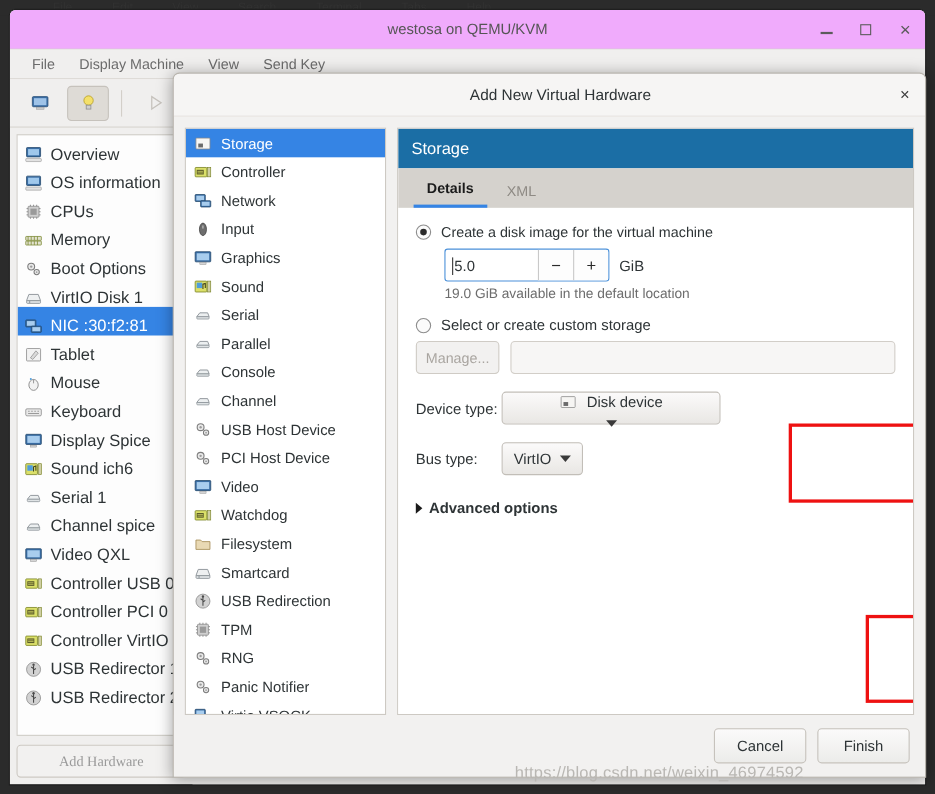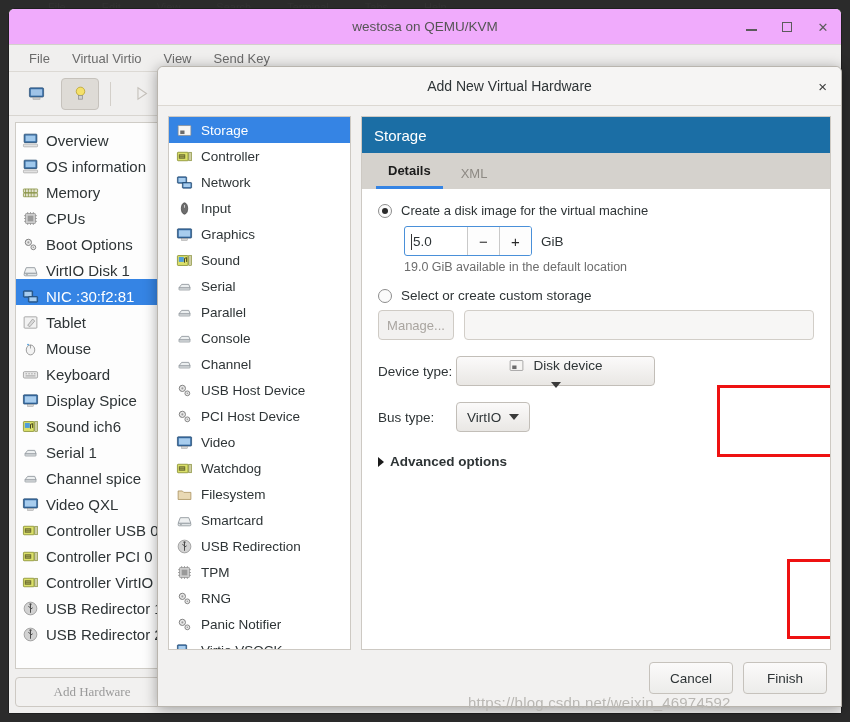--- a/index.html
+++ b/index.html
@@ -106,21 +106,21 @@
   .tab.active { color:#1b1b1b; font-weight:bold; border-bottom:3px solid #3584e4; }
   .panel-content { flex:1; background:#fff; padding:14px 16px; position:relative; }
 
   .radio-line { display:flex; align-items:center; gap:9px; font-size:13px; margin-bottom:8px; }
   .radio { width:14px; height:14px; border-radius:50%; border:1.5px solid #8d8d8d; background:#fbfbfb;
     display:flex; align-items:center; justify-content:center; flex:none;}
   .radio .dot { width:6px; height:6px; border-radius:50%; background:#2a2a2a; }
 
   .spin-row { display:flex; align-items:center; gap:9px; margin:0 0 4px 26px; }
   .spin {
-    display:flex; align-items:stretch; height:30px; width:128px;
+    display:flex; align-items:stretch; height:30px; width:150px;
     border:1.7px solid #4a90d9; border-radius:3px; background:#fff; overflow:hidden;
   }
   .spin .val { flex:1; display:flex; align-items:center; padding-left:8px; font-size:13.5px; position:relative;}
   .spin .val::before{ content:""; position:absolute; left:6px; top:7px; width:1px; height:16px; background:#333;}
   .spin .sbtn { width:32px; display:flex; align-items:center; justify-content:center;
     border-left:1px solid #c9c9c9; font-size:15px; color:#2a2a2a; background:#fdfdfd;}
   .unit { font-size:13.5px; }
   .avail { margin-left:26px; font-size:12.5px; color:#6d6d6d; }
 
   .custom-row { display:flex; align-items:center; gap:9px; font-size:13.5px; margin:14px 0 7px 0; }
@@ -187,21 +187,21 @@
         </div>
       <div class="wb">
           <i class="maxi"></i>
         </div>
       <div class="wb">✕</div>
     </div>
   </div>
 
   <div class="vm-menubar">
     <div class="mi">File</div>
-    <div class="mi">Virtual Virtio</div>
+    <div class="mi">Display Machine</div>
     <div class="mi">View</div>
     <div class="mi">Send Key</div>
   </div>
 
   <div class="vm-toolbar">
     <div class="tb-btn">
       <svg class="ic" viewBox="0 0 24 24">
         <rect x="2" y="4" width="20" height="13" rx="1.5" fill="#3a6ea5" stroke="#2b4f75"></rect>
         <rect x="4" y="6" width="16" height="9" fill="#9fc3e8"></rect>
         <rect x="7" y="18" width="10" height="2.4" fill="#c9c9c9" stroke="#9a9a9a" stroke-width=".6"></rect>
@@ -235,33 +235,33 @@
           <div class="hw-row">
             <svg viewBox="0 0 24 24" class="ic">
               <rect x="3" y="3" width="18" height="12" rx="1" fill="#3a6ea5" stroke="#24486b"></rect>
               <rect x="5" y="5" width="14" height="8" fill="#9fc8ec"></rect>
               <rect x="2" y="17" width="20" height="4" rx="1" fill="#e2e2e2" stroke="#8f8f8f" stroke-width="0.7"></rect>
             </svg>
             <span class="hw-label">OS information</span>
           </div>
           <div class="hw-row">
             <svg viewBox="0 0 24 24" class="ic">
+              <rect x="5" y="5" width="14" height="14" rx="1" fill="#cfcfcf" stroke="#8a8a8a"></rect>
+              <rect x="8" y="8" width="8" height="8" fill="#9a9a9a"></rect>
+              <path d="M8 3v2M12 3v2M16 3v2M8 19v2M12 19v2M16 19v2M3 8h2M3 12h2M3 16h2M19 8h2M19 12h2M19 16h2" stroke="#8a8a8a" stroke-width="1.2"></path>
+            </svg>
+            <span class="hw-label">CPUs</span>
+          </div>
+          <div class="hw-row">
+            <svg viewBox="0 0 24 24" class="ic">
               <rect x="2" y="7" width="20" height="5" rx="0.6" fill="#e2e2cf" stroke="#7c8a33"></rect>
               <rect x="2" y="13" width="20" height="5" rx="0.6" fill="#e2e2cf" stroke="#7c8a33"></rect>
               <path d="M5 7v5M9 7v5M13 7v5M17 7v5M5 13v5M9 13v5M13 13v5M17 13v5" stroke="#7c8a33" stroke-width="1"></path>
             </svg>
             <span class="hw-label">Memory</span>
-          </div>
-          <div class="hw-row">
-            <svg viewBox="0 0 24 24" class="ic">
-              <rect x="5" y="5" width="14" height="14" rx="1" fill="#cfcfcf" stroke="#8a8a8a"></rect>
-              <rect x="8" y="8" width="8" height="8" fill="#9a9a9a"></rect>
-              <path d="M8 3v2M12 3v2M16 3v2M8 19v2M12 19v2M16 19v2M3 8h2M3 12h2M3 16h2M19 8h2M19 12h2M19 16h2" stroke="#8a8a8a" stroke-width="1.2"></path>
-            </svg>
-            <span class="hw-label">CPUs</span>
           </div>
           <div class="hw-row">
             <svg viewBox="0 0 24 24" class="ic">
               <circle cx="9" cy="9" r="4.4" fill="#e9e9e9" stroke="#7d7d7d" stroke-width="1.4"></circle>
               <circle cx="9" cy="9" r="1.5" fill="#9c9c9c"></circle>
               <circle cx="16" cy="16" r="3.4" fill="#e9e9e9" stroke="#7d7d7d" stroke-width="1.3"></circle>
               <circle cx="16" cy="16" r="1.1" fill="#9c9c9c"></circle>
             </svg>
             <span class="hw-label">Boot Options</span>
           </div>

